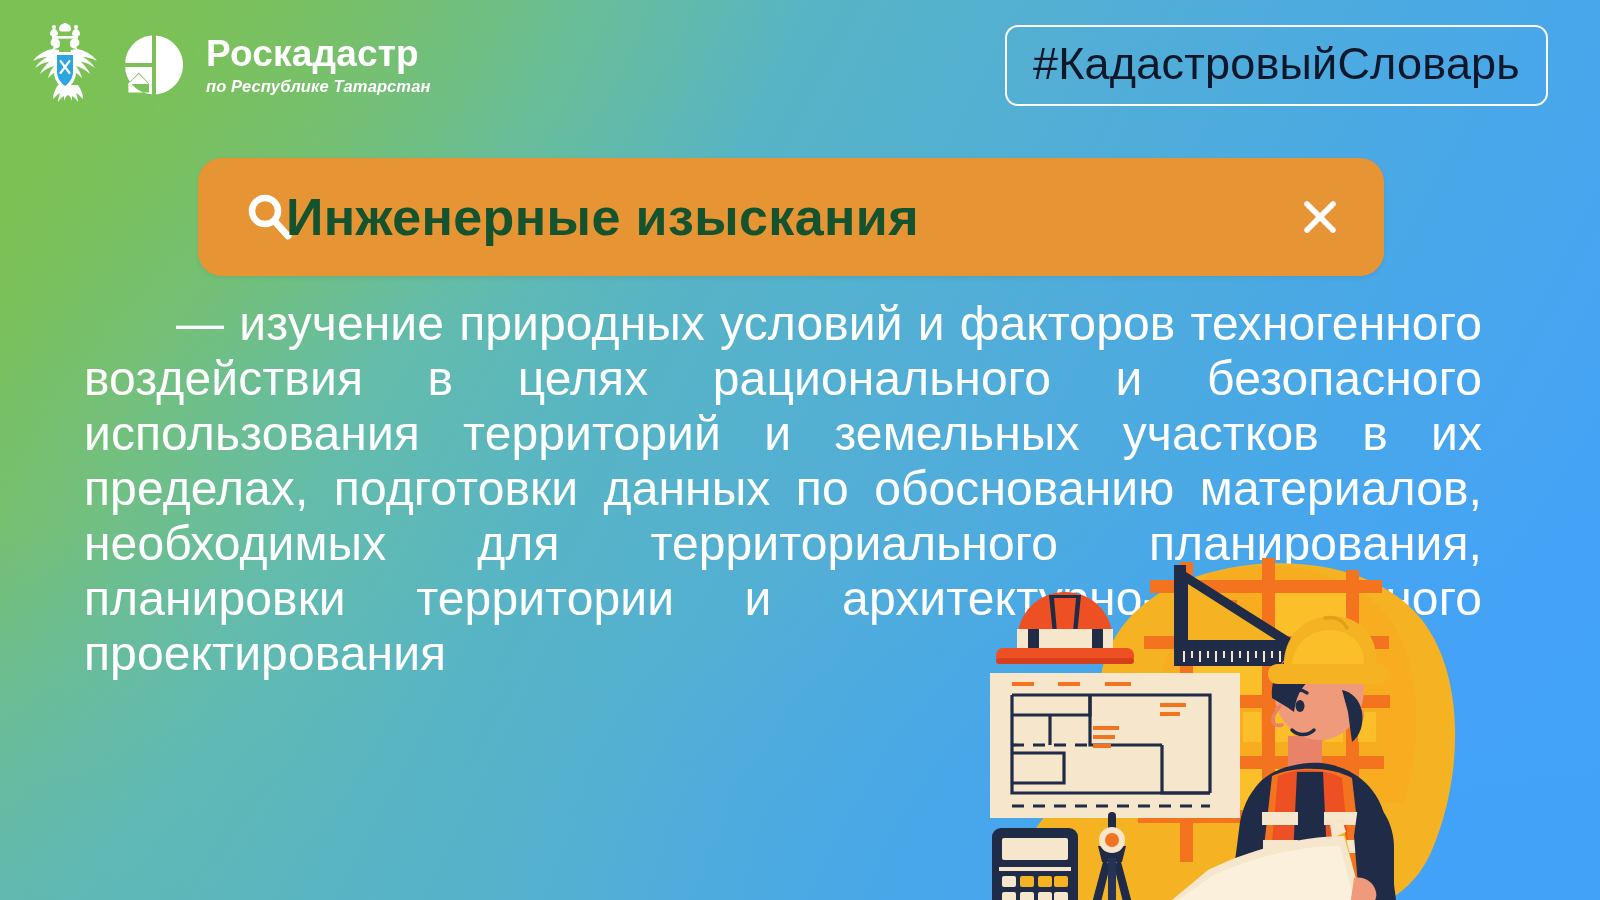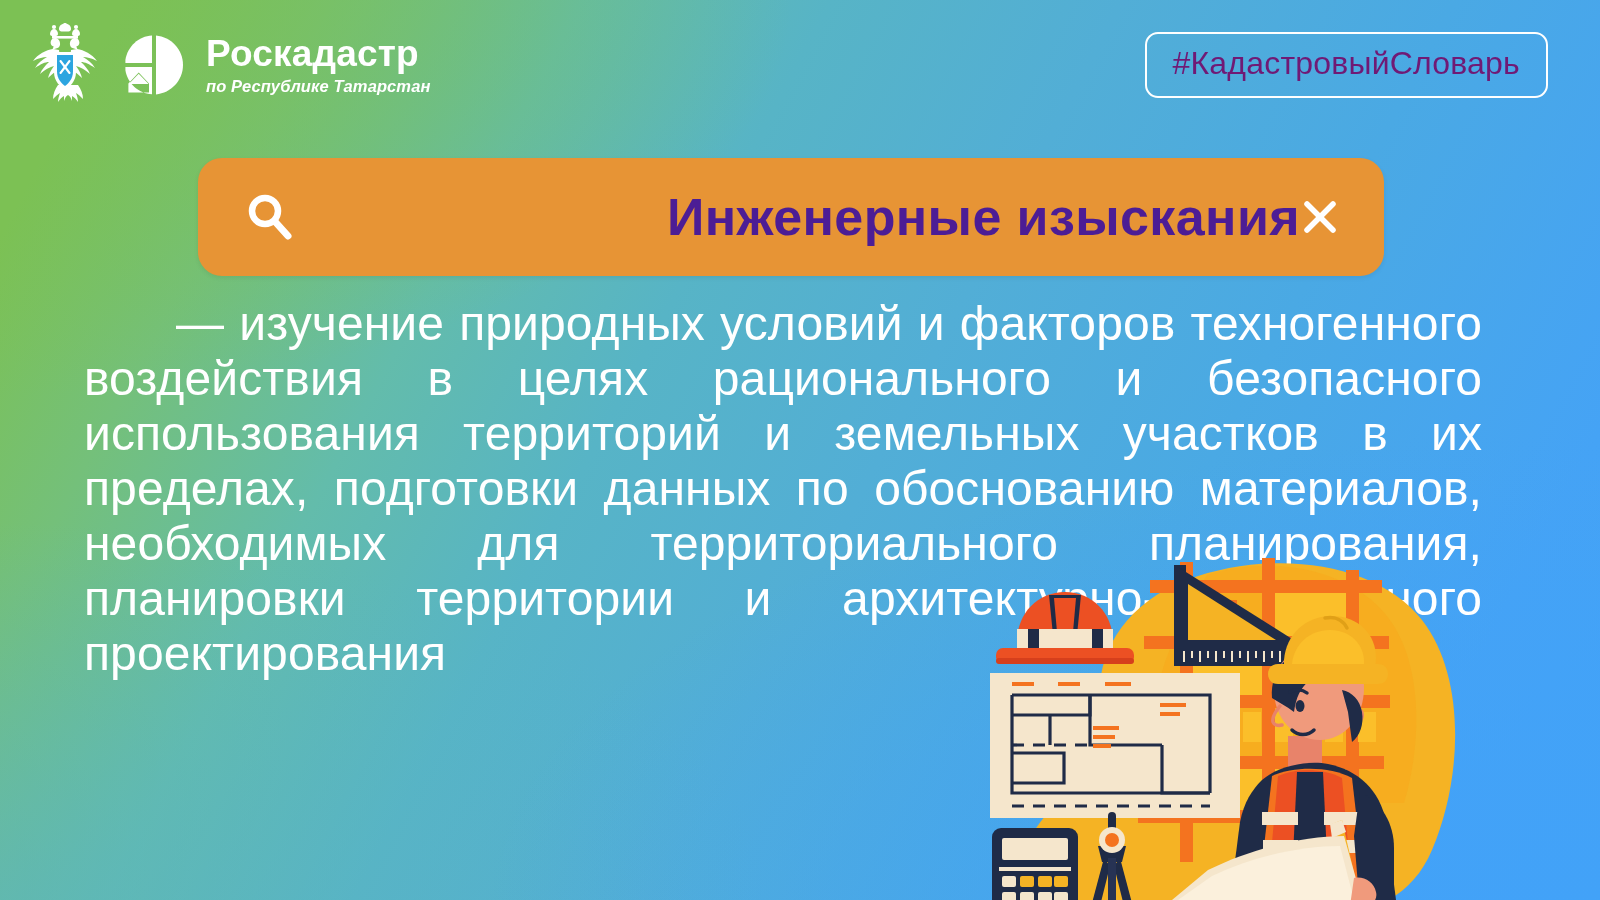--- a/index.html
+++ b/index.html
@@ -46,42 +46,42 @@
   .logo-title{
     font-size:37px; font-weight:bold; letter-spacing:.2px;
   }
   .logo-sub{
     font-size:16.5px; font-weight:bold; margin-top:6px; letter-spacing:.1px;font-style:italic;
   }
 
   .hashtag{
     border:2.5px solid #ffffff;
     border-radius:13px;
-    color:#701a75;
-    font-size:32px;
+    color:#0f172a;
+    font-size:45px;
     padding:11px 26px 14px;
     letter-spacing:.2px;
     white-space:nowrap;
   }
 
   
   .searchbar{
     position:absolute;
     left:198px; top:158px;
     width:1186px; height:118px;
     background:#e79435;
     border-radius:24px;
     display:flex; align-items:center;
     padding:0 44px 0 46px;
     box-shadow:0 2px 5px rgba(0,0,0,.07);
   }
   .search-icon{ width:52px; height:52px; flex:none; }
   .search-title{
-    flex:1; text-align:right;
-    color:#4c1d95; font-size:52px; font-weight:bold;
+    flex:1; text-align:left;
+    color:#14532d; font-size:52px; font-weight:bold;
     letter-spacing:.4px;
     margin-left:-10px;
   }
   .close-icon{ width:40px; height:40px; flex:none; }
 
   
   .definition{
     position:absolute;
     left:84px; top:296px;
     width:1398px;

